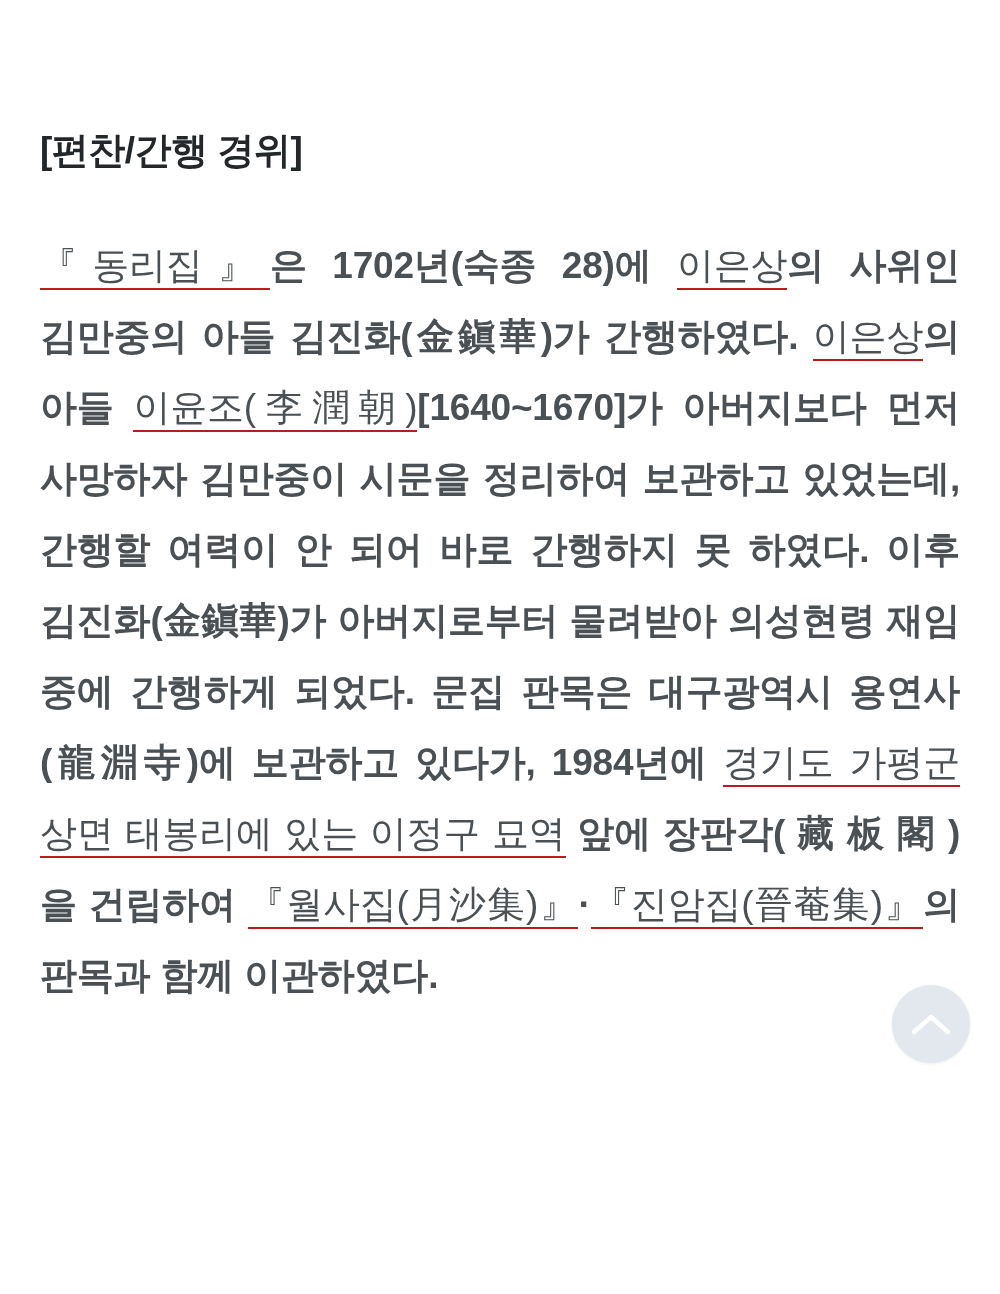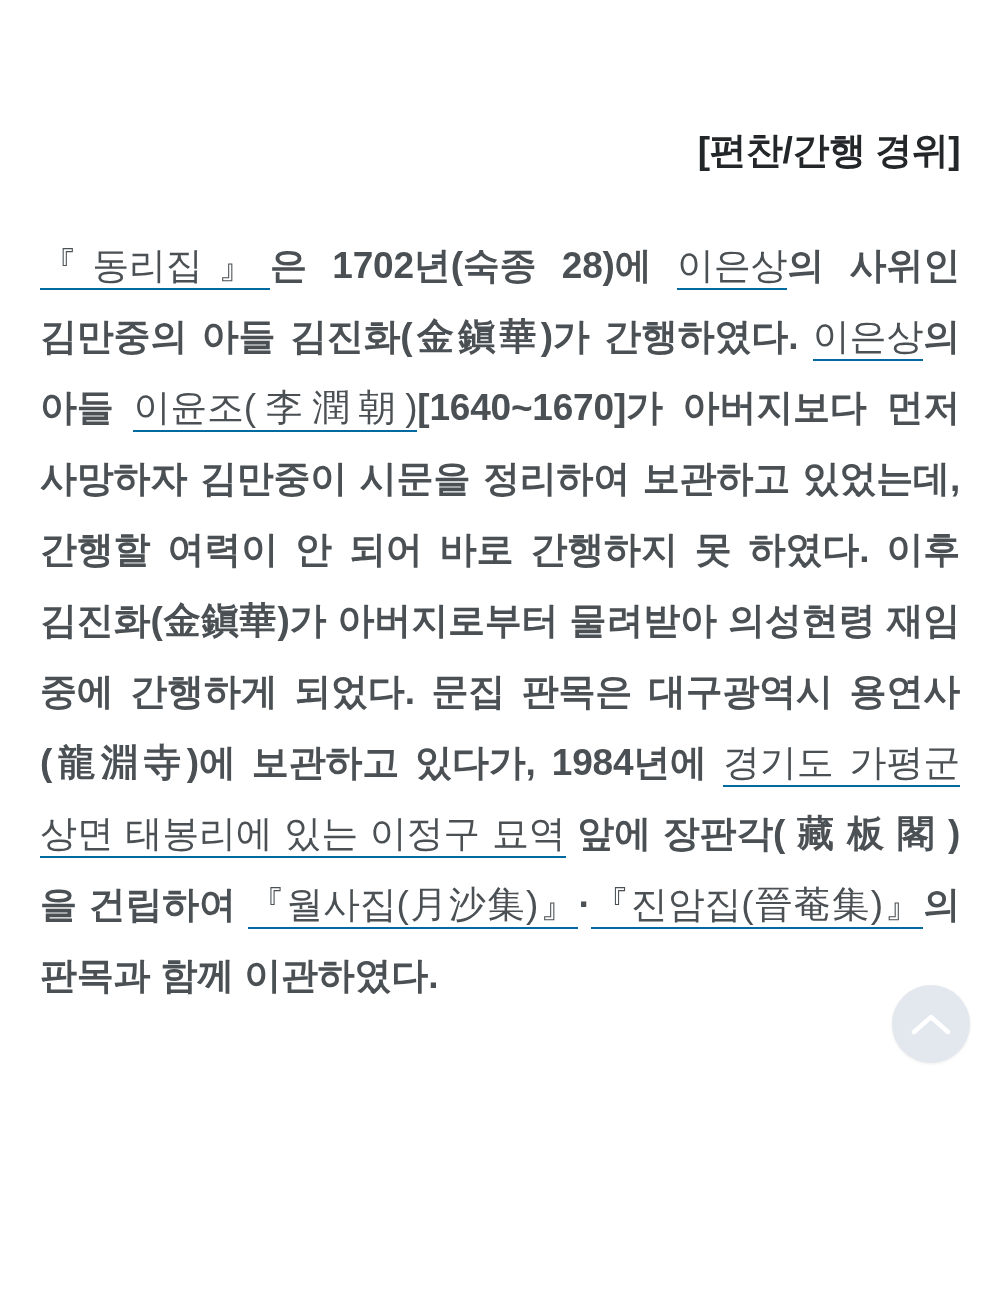--- a/index.html
+++ b/index.html
@@ -23,37 +23,36 @@
     padding: 0 40px;
   }
   .section-heading {
     font-size: 37px;
     font-weight: bold;
     color: #232729;
     letter-spacing: -0.5px;
     margin: 0;
     padding-top: 128px;
     line-height: 1.25;
-    text-align: right;
   }
   .body-text {
     margin: 0;
     padding-top: 56px;
     font-size: 37px;
     line-height: 71px;
     color: #4a5054;
     text-align: justify;
     text-justify: inter-character;
     letter-spacing: -0.2px;
     word-break: keep-all;
   }
   .link {
     color: #4a5054;
     text-decoration: none;
-    border-bottom: 2px solid #0369a1;
+    border-bottom: 2px solid #b91c1c;
     padding-bottom: 2px;
   }
   .plain {
     color: #4a5054;
     font-weight: bold;
   }
   .scroll-top-btn {
     position: absolute;
     right: 30px;
     top: 985px;

